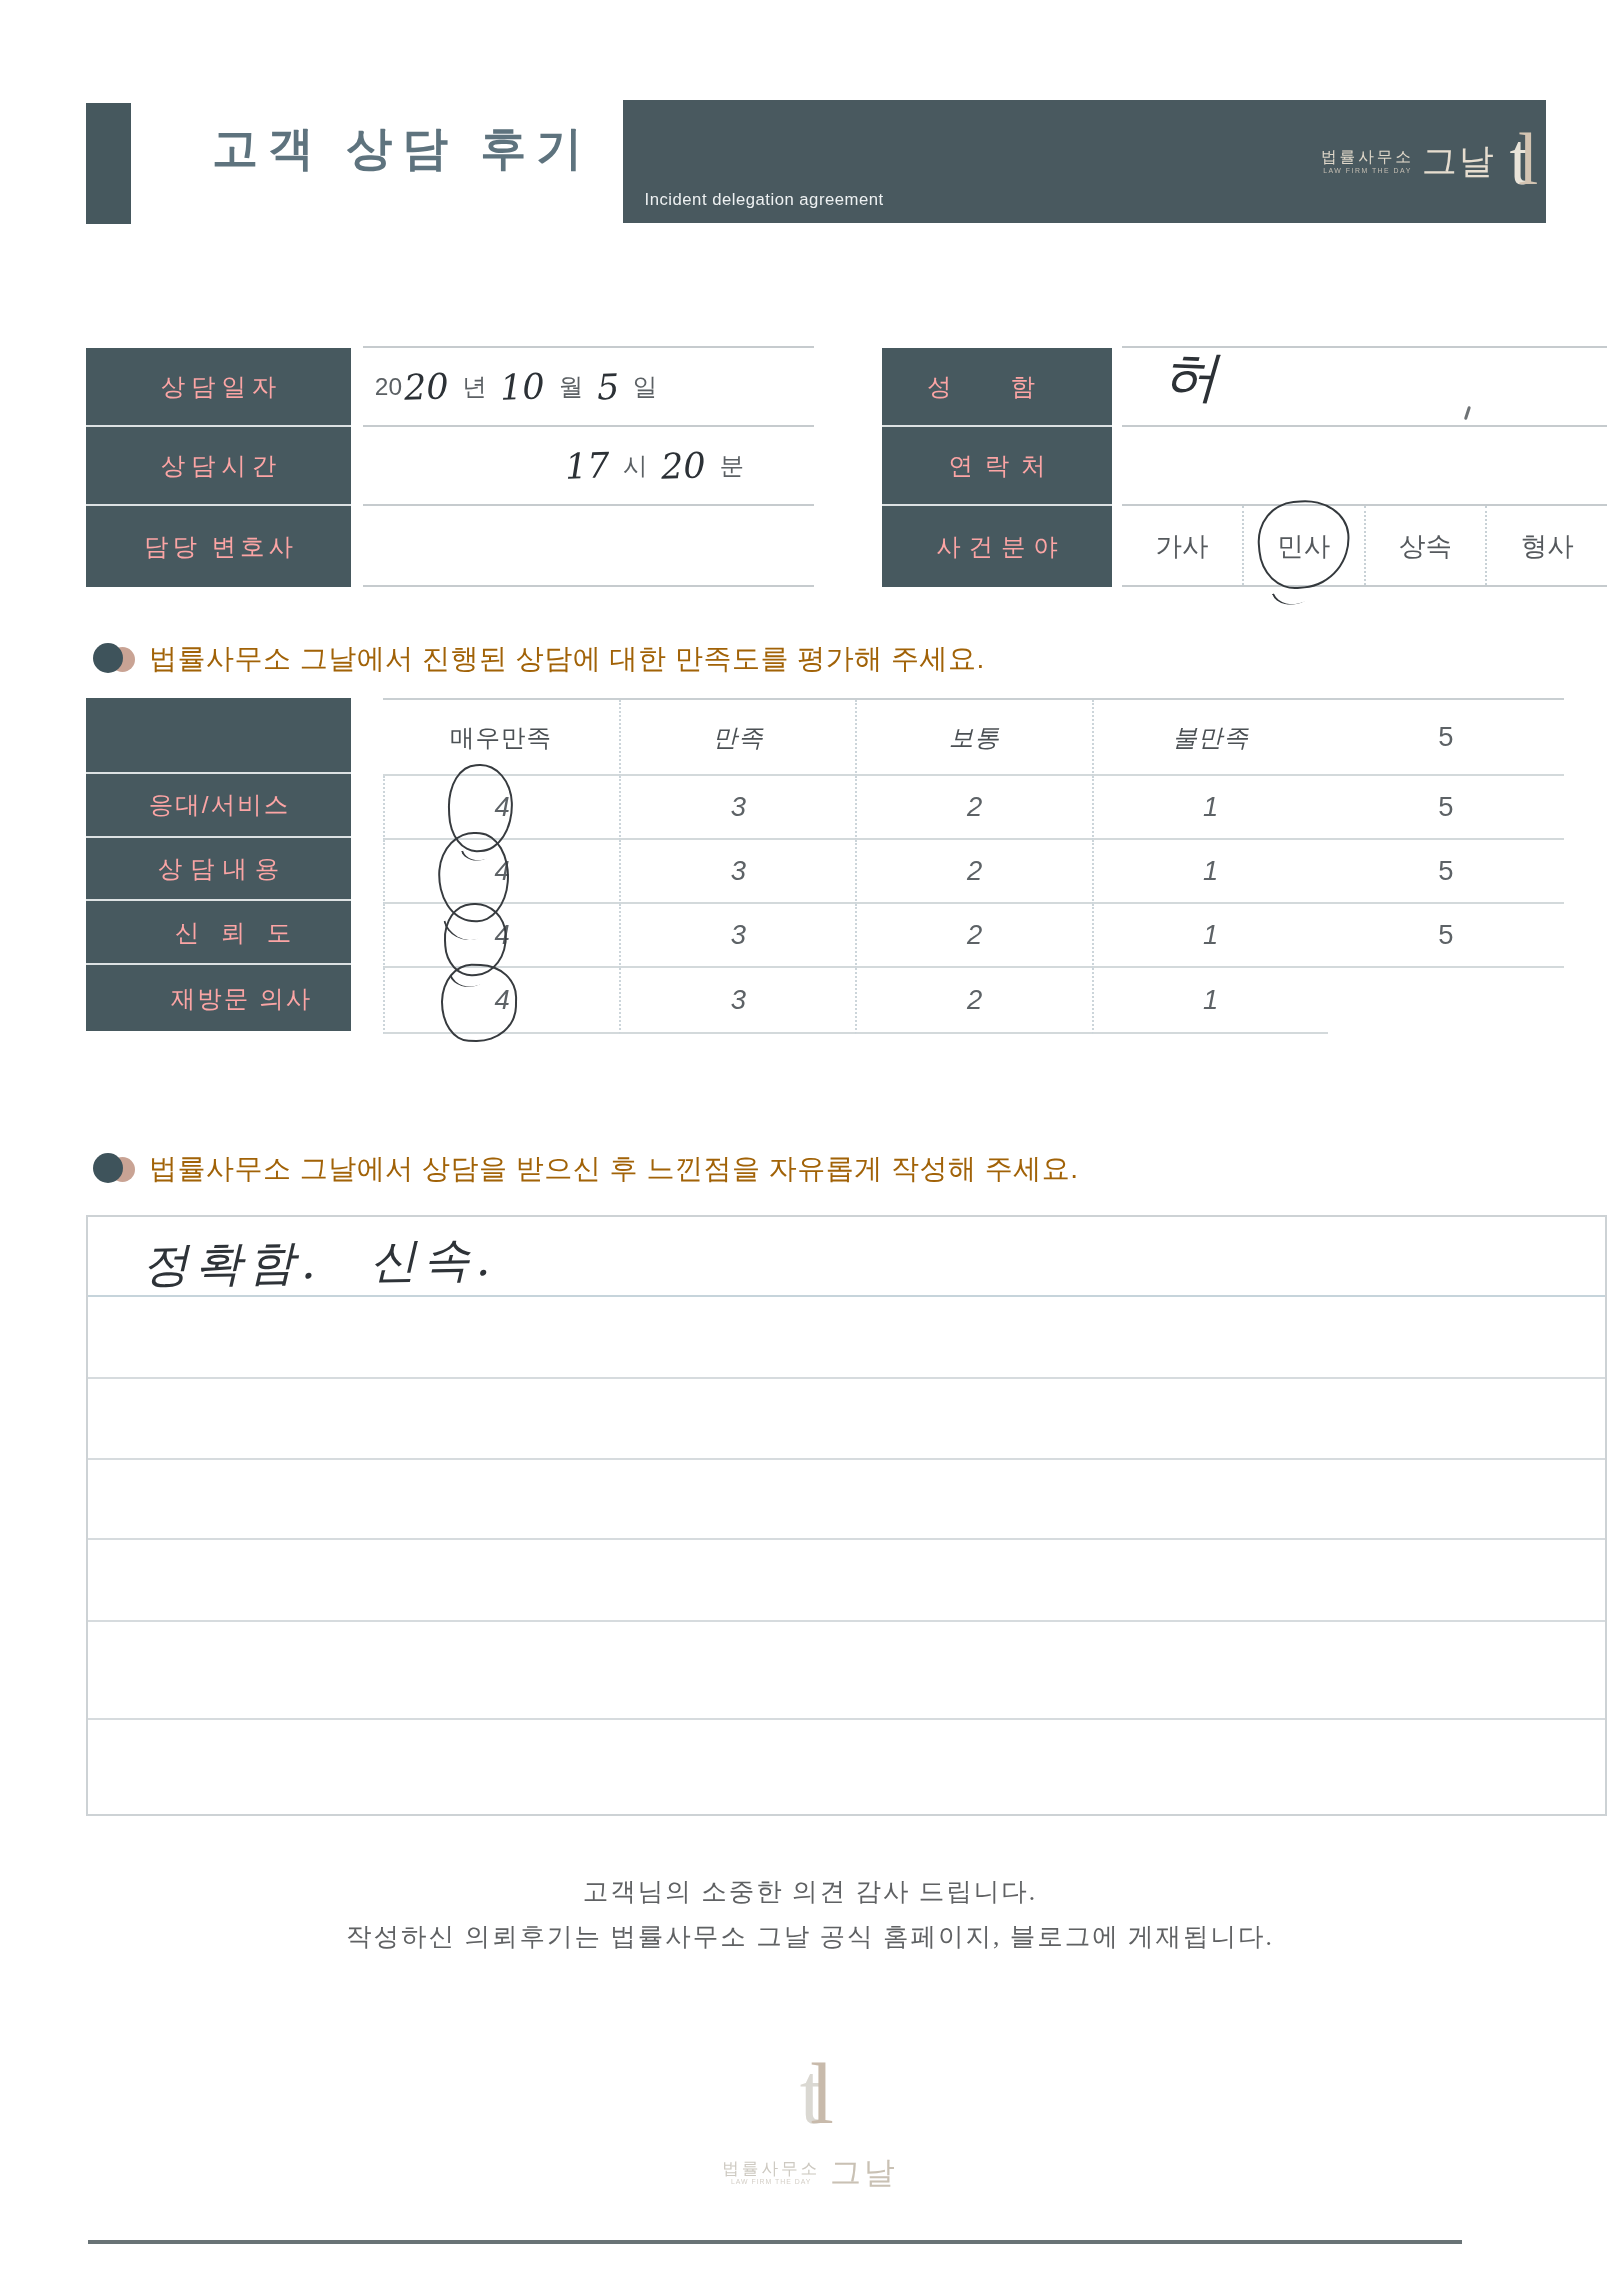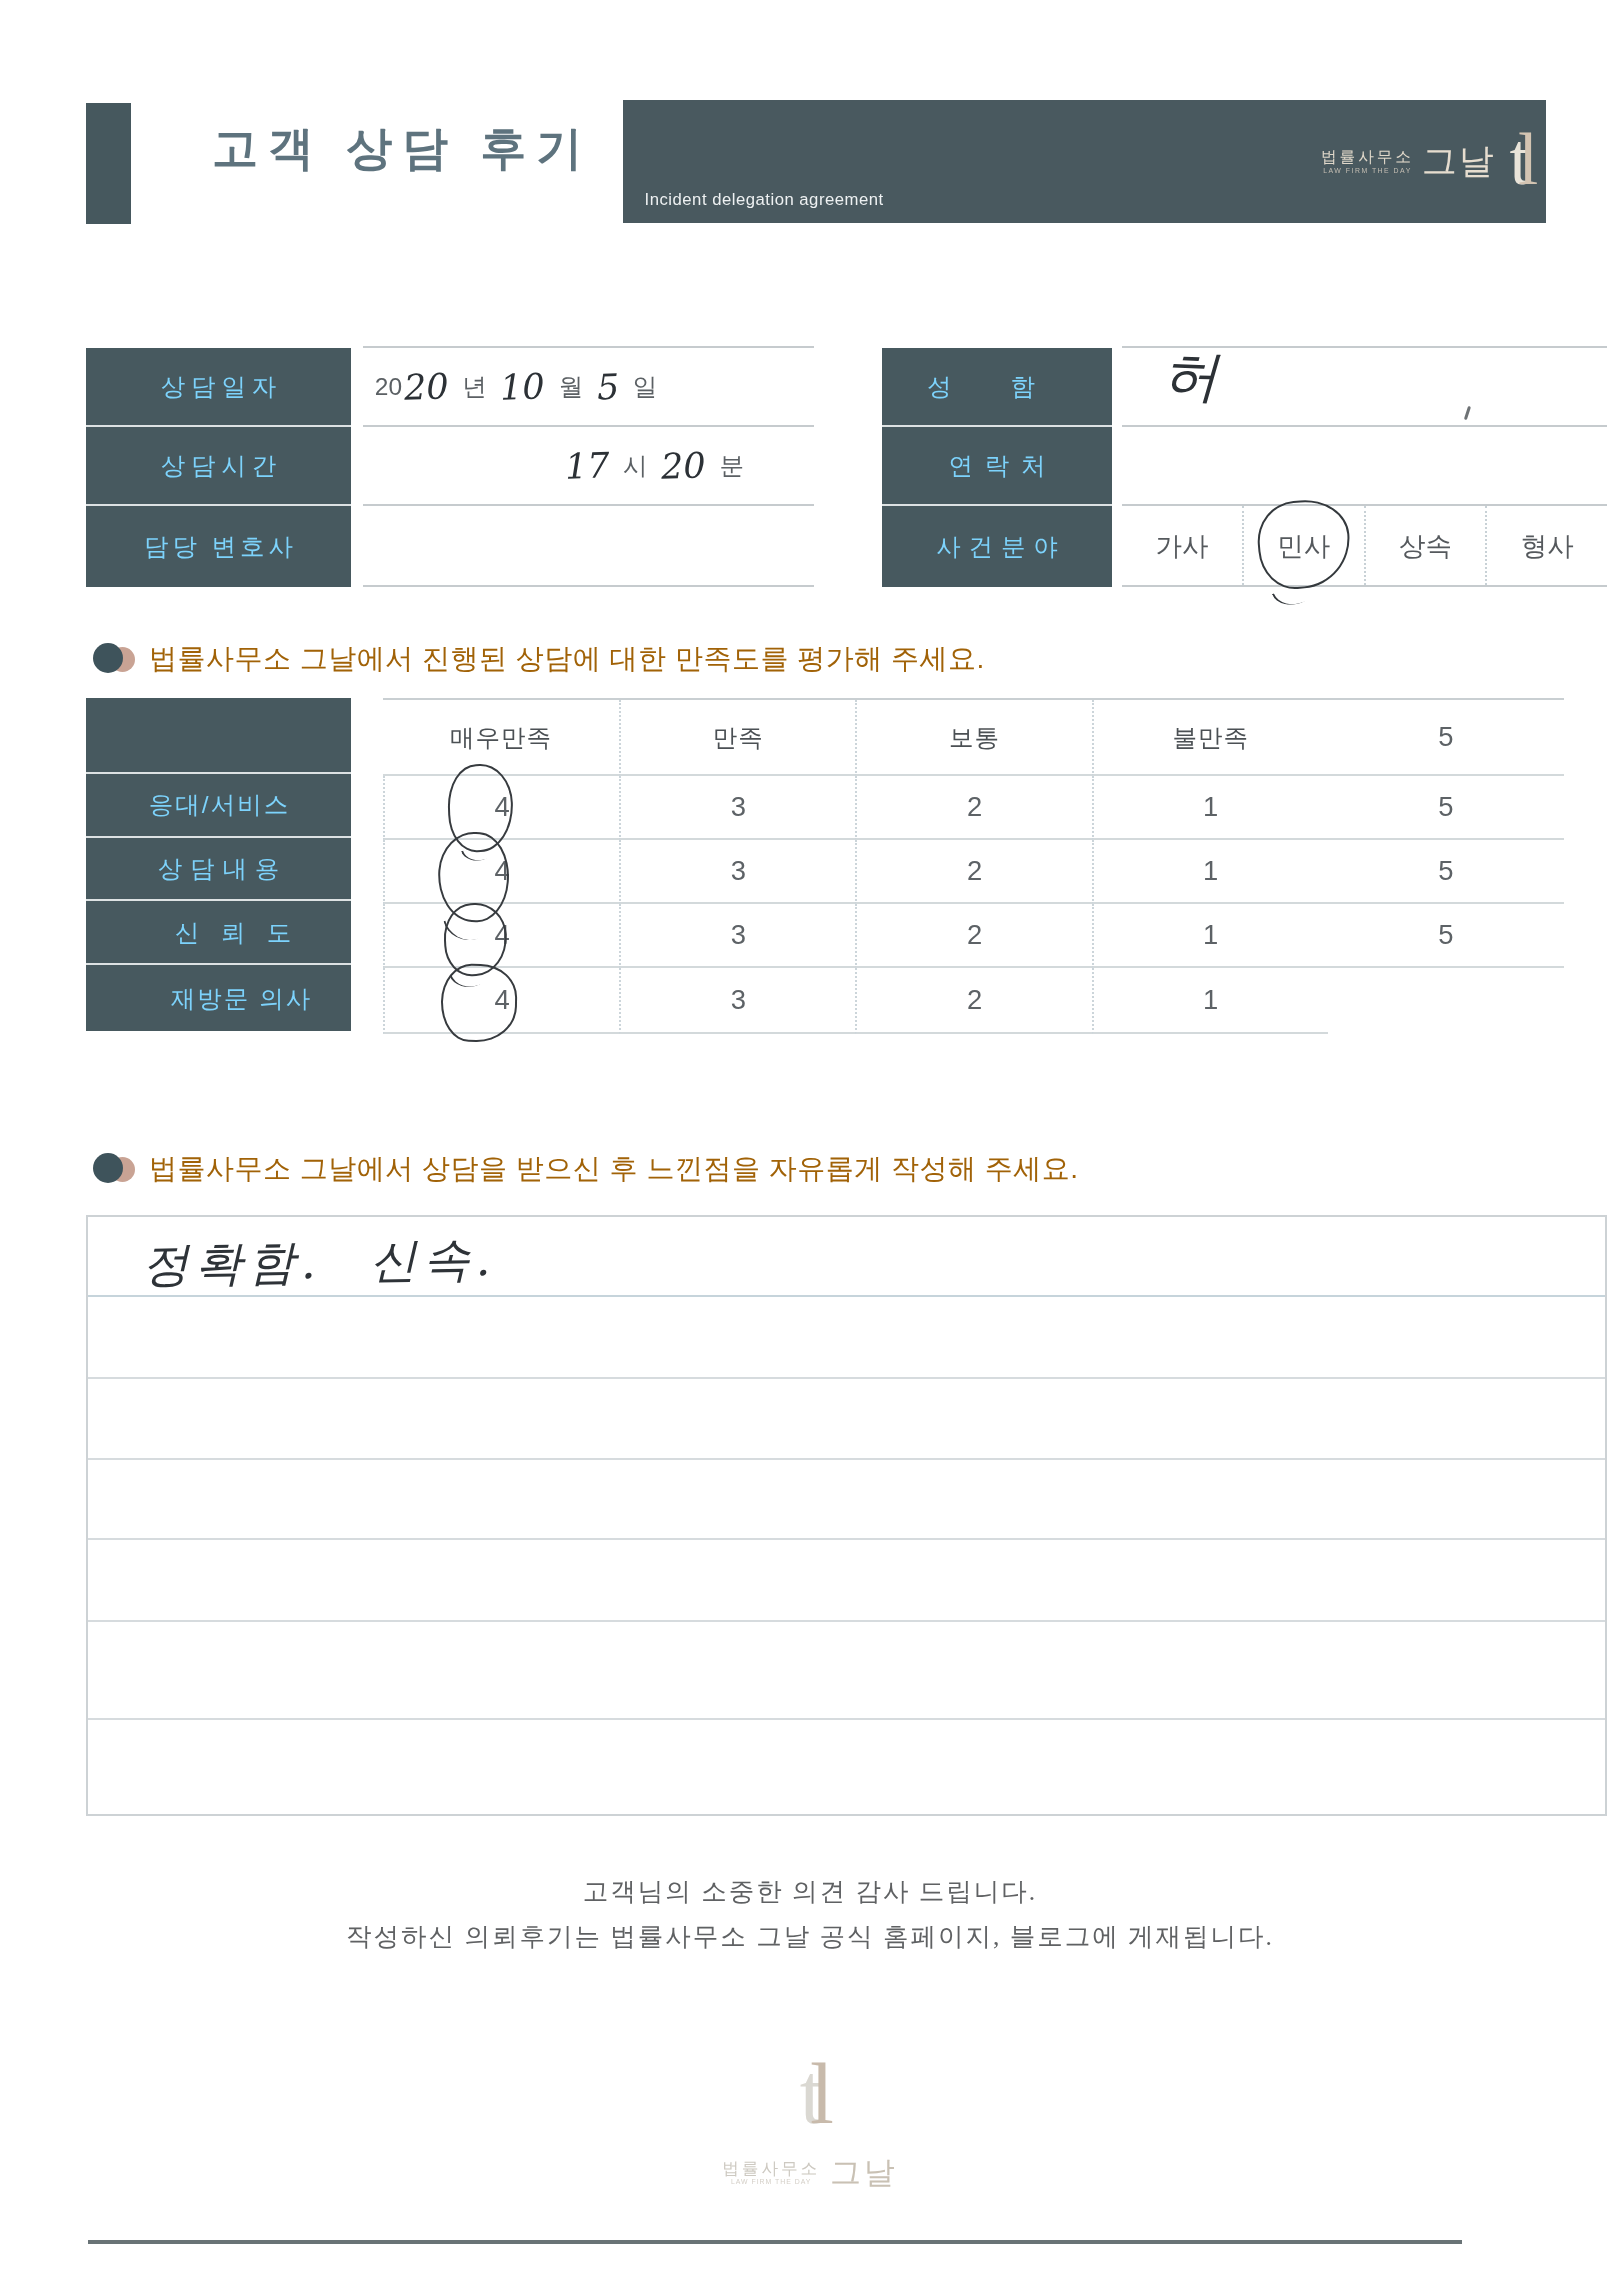--- a/index.html
+++ b/index.html
@@ -36,21 +36,21 @@
     font-family:"Liberation Serif", serif; line-height:.85;
     letter-spacing:-11.8px; margin-left:13.7px; margin-top:-3.9px;
     font-size:73px; white-space:nowrap;
   }
   .mono-t { color:#e9e4d9; }
   .mono-l { color:#d3c4b2; }
 
   
   .label-stack { display:flex; flex-direction:column; }
   .dark-cell {
-    background:#47595f; color:#7dd3fc;
+    background:#47595f; color:#fca5a5;
     display:flex; align-items:center; justify-content:center;
     font-size:24.5px; border-bottom:2.9px solid #dde2e3;
   }
   .dark-cell:last-child { border-bottom:none; }
   .ls6 { letter-spacing:5.9px; text-indent:5.9px; }
   .ls4 { letter-spacing:3.9px; text-indent:3.9px; }
   .ls12 { letter-spacing:11.8px; text-indent:11.8px; }
   .ls8 { letter-spacing:7.8px; text-indent:7.8px; }
   .ls22 { letter-spacing:21.6px; text-indent:21.6px;padding-left:29px; }
   .ls2 { letter-spacing:2px; text-indent:2px; }
@@ -101,21 +101,21 @@
     left:383px; top:698px; width:1181px; height:424px;
     display:grid;
     grid-template-columns:repeat(5,1fr);
     grid-template-rows:76px 64px 64px 64px 66px;
     border-top:2px solid #c9cfd2;
   }
   .rg-cell {
     display:flex; align-items:center; justify-content:center;
     border-bottom:2px solid #d3d9db;
   }
-  .rg-cell.colsep { border-left:2px dotted #ccd5da; }
+  .rg-cell.colsep { border-left:2px dotted #ccd5da;font-style:italic; }
   .rg-head { font-size:24.5px; color:#4b5054; letter-spacing:1px; }
   .rg-num  { font-size:27.4px; color:#5d6266; }
 
   .circle-mark {
     border:2.9px solid #373b3f; position:absolute;
     border-radius:48% 52% 55% 45% / 52% 48% 58% 46%;
     z-index:3;
   }
   .tail-mark {
     position:absolute; z-index:3;

